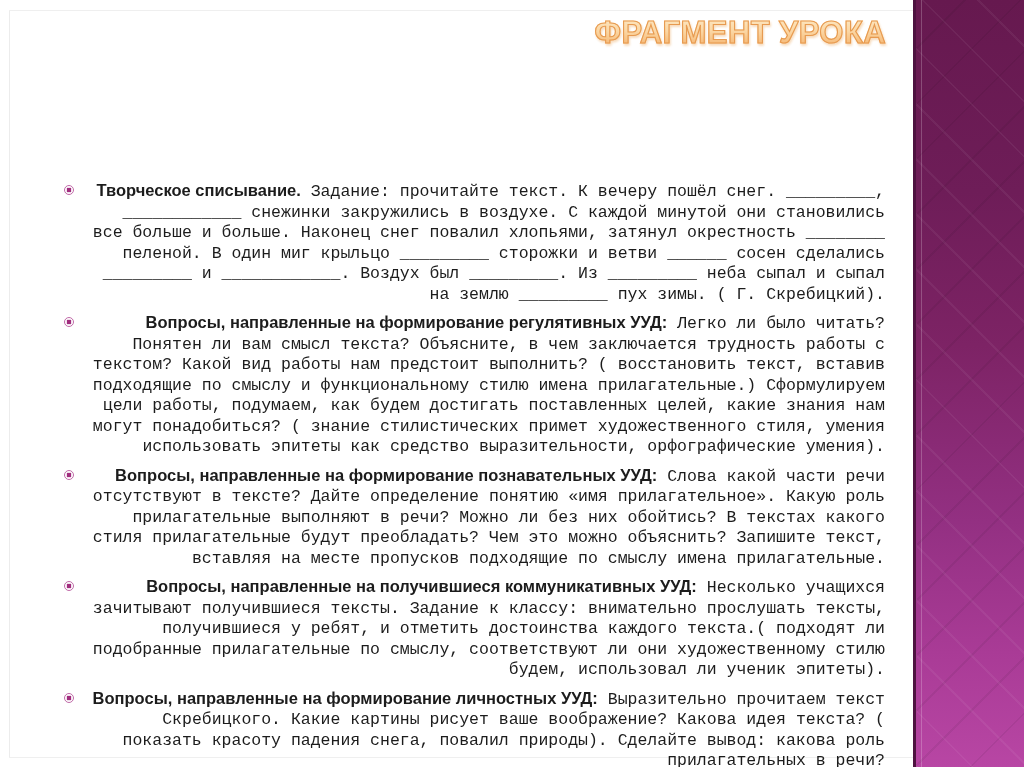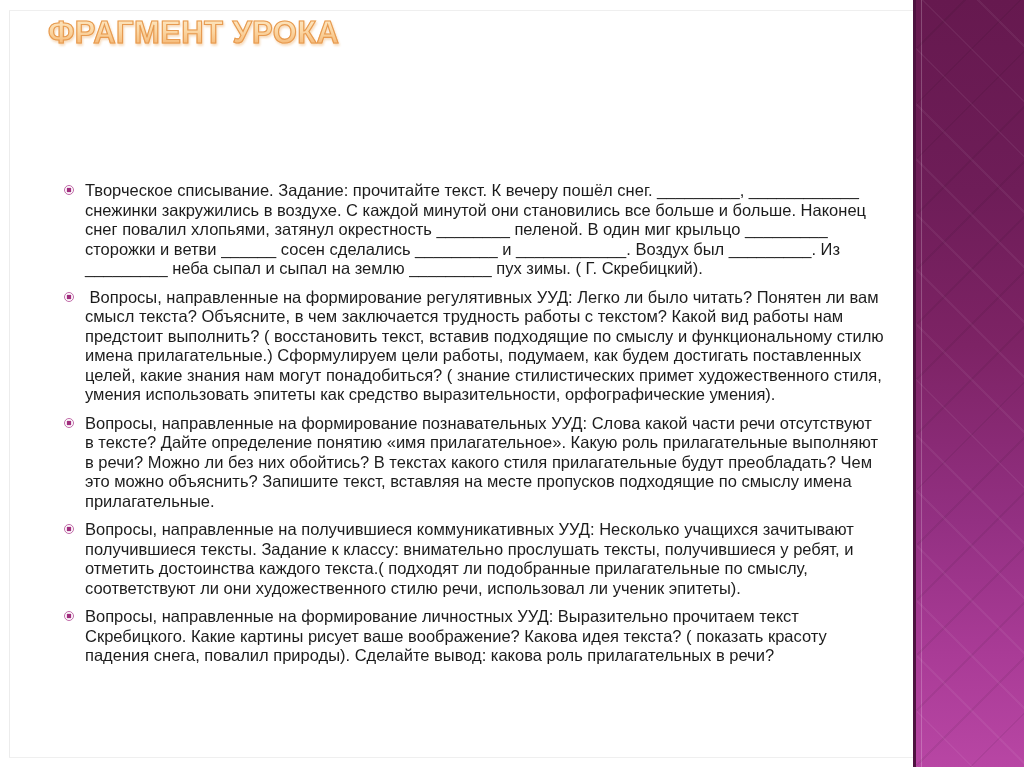--- a/index.html
+++ b/index.html
@@ -6,20 +6,21 @@
   body {
     width: 1024px; height: 767px;
     background: #ffffff;
     font-family: "Liberation Sans", sans-serif;
     overflow: hidden;
   }
   .slide {
     position: relative;
     width: 1024px; height: 767px;
     background: #ffffff;
+    text-align: right;
   }
   
   .frame-left   { position: absolute; left: 9px;  top: 10px; bottom: 9px; width: 1px;  background: #ececec; }
   .frame-top    { position: absolute; left: 9px;  top: 10px; width: 904px; height: 1px; background: #efefef; }
   .frame-bottom { position: absolute; left: 9px;  top: 757px; width: 904px; height: 1px; background: #efefef; }
 
   
   .band {
     position: absolute; left: 913px; top: 0; width: 111px; height: 767px;
     background: linear-gradient(180deg, #66194f 0%, #6e1d58 25%, #7d2365 45%, #933082 68%, #a93b96 85%, #b846a4 100%);
@@ -53,22 +54,22 @@
     filter: drop-shadow(1px 2px 1px rgba(238,178,110,0.45));
   }
 
   
   .content {
     position: absolute; left: 63px; top: 181px; width: 822px;
     color: #1c1c1c;
     font-size: 16.5px; line-height: 19.5px;
   }
   .item { position: relative; padding-left: 22px; margin: 0 0 9px 0; }
-  .item b { font-weight: 400; white-space: pre-wrap; }
-  .item .rest { white-space: pre-wrap; }
+  .item b { font-weight: 700; white-space: pre-wrap; }
+  .item .rest { white-space: pre-wrap; font-family: Liberation Mono, monospace; }
   .bullet {
     position: absolute; left: 1px; top: 4px;
     width: 8px; height: 8px;
     border: 1.5px solid #c06aa8;
     border-radius: 50%;
     background:
       radial-gradient(circle at 50% 50%, #a02c7d 0 2.4px, rgba(160,44,125,0.15) 2.5px 3.2px, transparent 3.3px);
   }
 </style>
 </head>
@@ -98,21 +99,21 @@
       <b> Вопросы, направленные на формирование регулятивных УУД:</b><span class="rest"> Легко ли было читать? Понятен ли вам смысл текста? Объясните, в чем заключается трудность работы с текстом? Какой вид работы нам предстоит выполнить? ( восстановить текст, вставив подходящие по смыслу и функциональному стилю имена прилагательные.) Сформулируем цели работы, подумаем, как будем достигать поставленных целей, какие знания нам могут понадобиться? ( знание стилистических примет художественного стиля, умения использовать эпитеты как средство выразительности, орфографические умения).</span>
     </div>
 
     <div class="item">
       <span class="bullet"></span>
       <b>Вопросы, направленные на формирование познавательных УУД:</b><span class="rest"> Слова какой части речи отсутствуют в тексте? Дайте определение понятию «имя прилагательное». Какую роль прилагательные выполняют в речи? Можно ли без них обойтись? В текстах какого стиля прилагательные будут преобладать? Чем это можно объяснить? Запишите текст, вставляя на месте пропусков подходящие по смыслу имена прилагательные.</span>
     </div>
 
     <div class="item">
       <span class="bullet"></span>
-      <b>Вопросы, направленные на получившиеся коммуникативных УУД:</b><span class="rest"> Несколько учащихся зачитывают получившиеся тексты. Задание к классу: внимательно прослушать тексты, получившиеся у ребят, и отметить достоинства каждого текста.( подходят ли подобранные прилагательные по смыслу, соответствуют ли они художественного стилю речи, использовал ли ученик эпитеты).</span>
+      <b>Вопросы, направленные на получившиеся коммуникативных УУД:</b><span class="rest"> Несколько учащихся зачитывают получившиеся тексты. Задание к классу: внимательно прослушать тексты, получившиеся у ребят, и отметить достоинства каждого текста.( подходят ли подобранные прилагательные по смыслу, соответствуют ли они художественному стилю будем, использовал ли ученик эпитеты).</span>
     </div>
 
     <div class="item">
       <span class="bullet"></span>
       <b>Вопросы, направленные на формирование личностных УУД:</b><span class="rest"> Выразительно прочитаем текст Скребицкого. Какие картины рисует ваше воображение? Какова идея текста? ( показать красоту падения снега, повалил природы). Сделайте вывод: какова роль прилагательных в речи?</span>
     </div>
 
   </div>
 </div>
 

